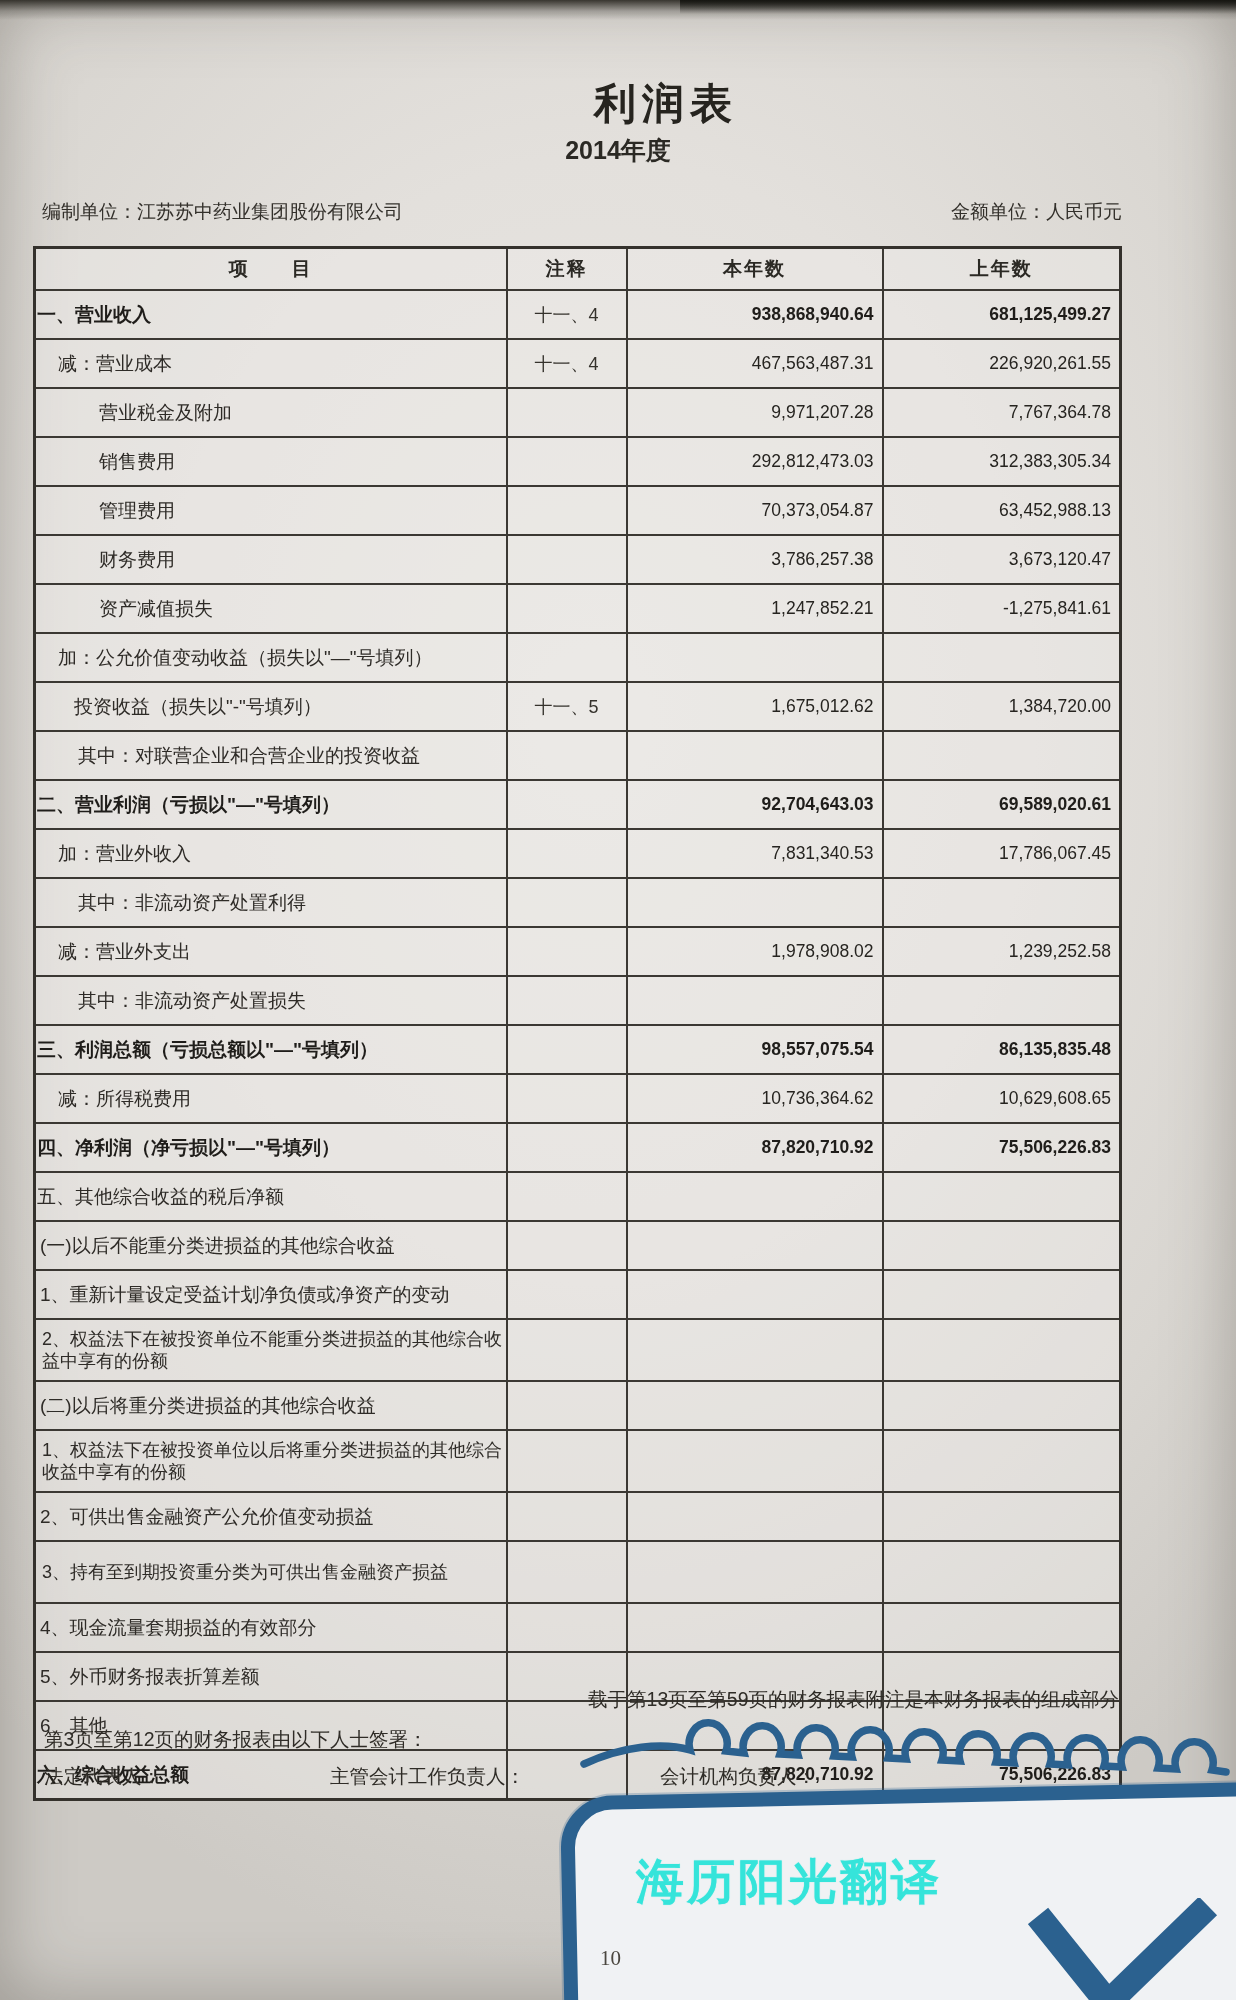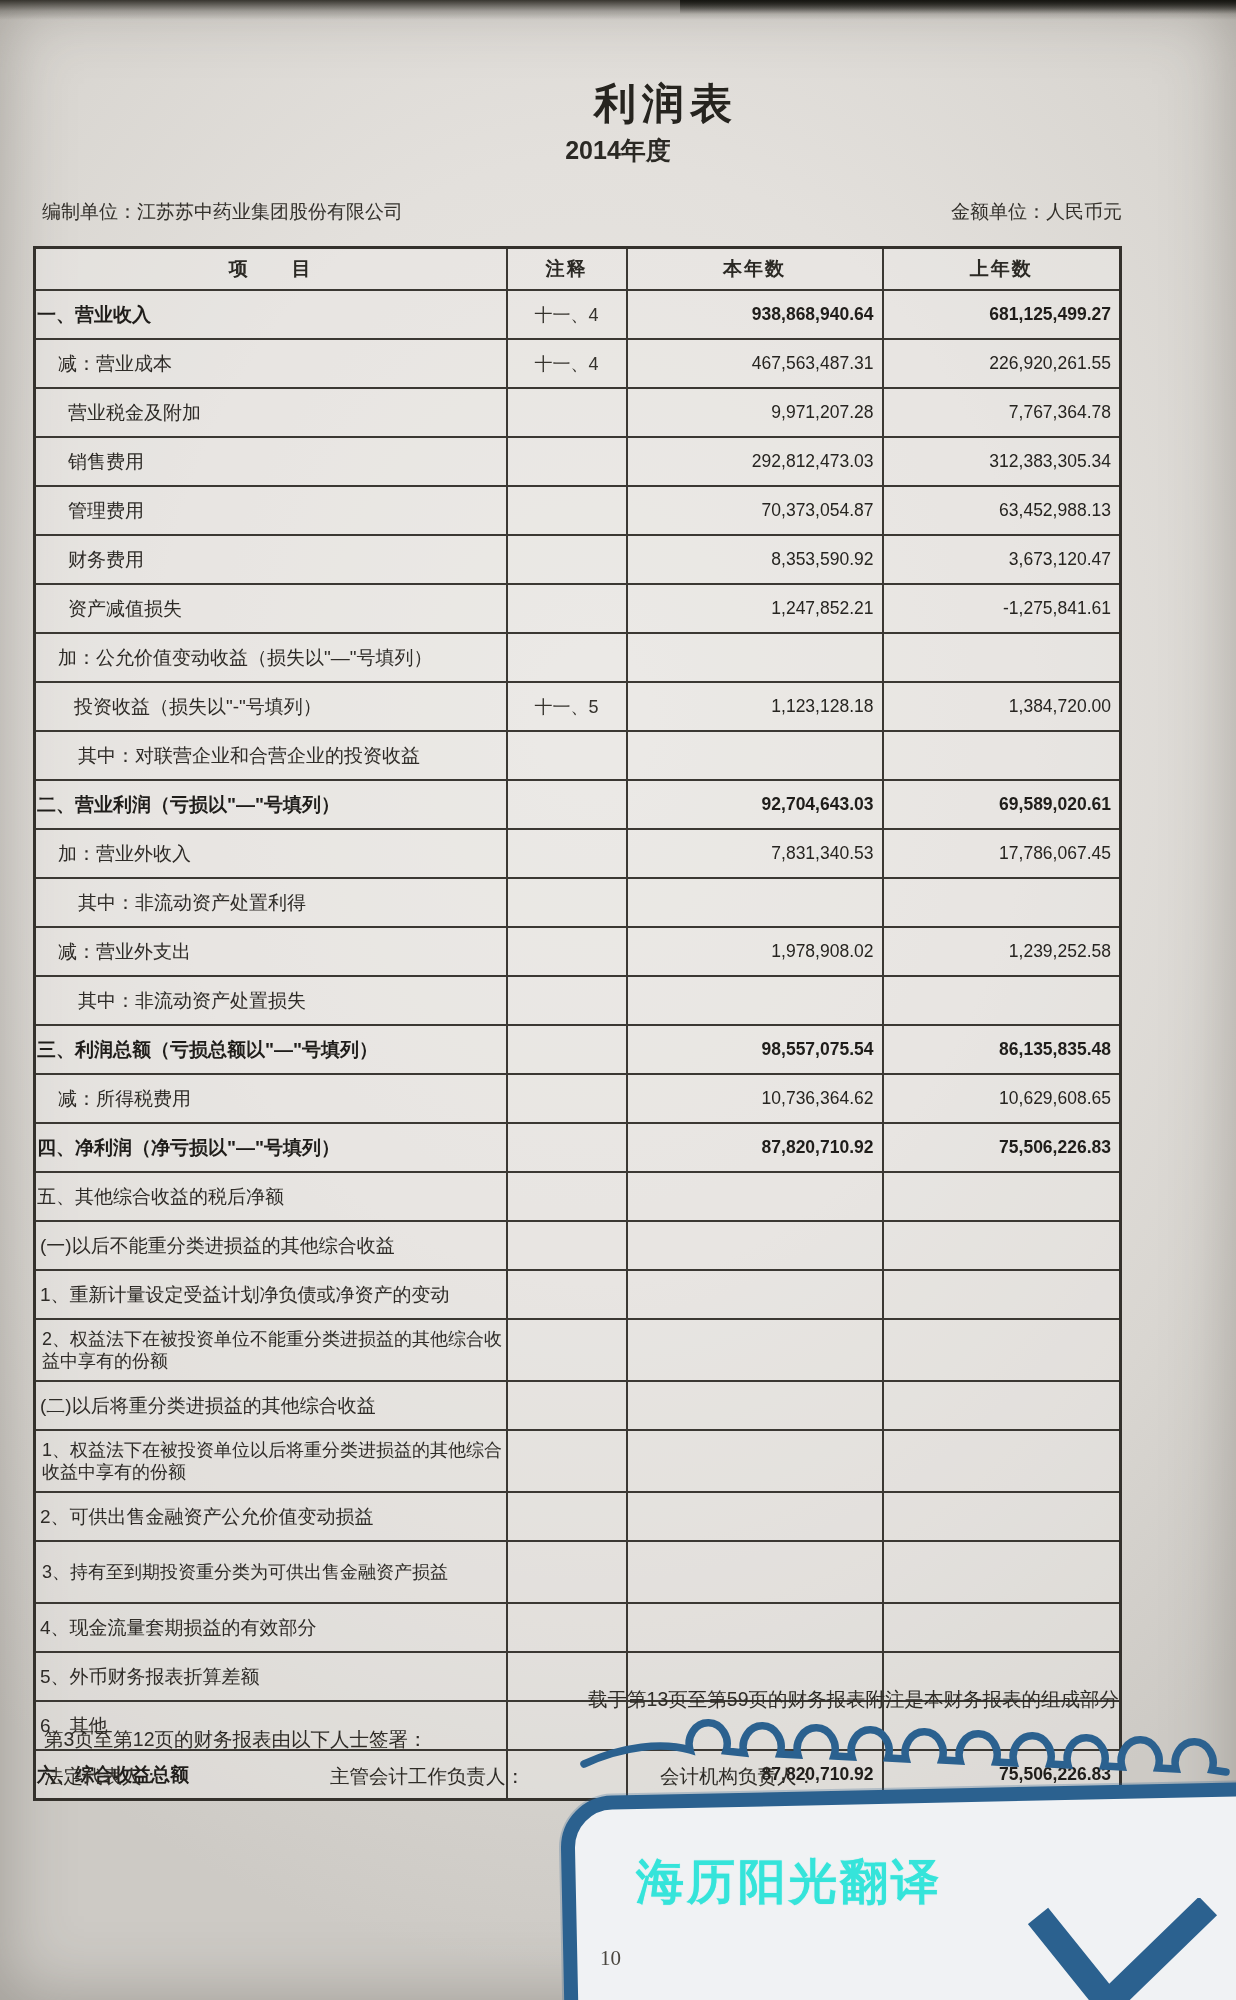--- a/index.html
+++ b/index.html
@@ -24,21 +24,21 @@
   table.fin{border:3px solid #34312c;}
   th{font-size:19px;font-weight:700;height:38px;text-align:center;color:#2b2924;letter-spacing:2px;}
   td{font-size:19px;height:45px;vertical-align:middle;color:#2e2b27;}
   tr.wrap td{height:58px;font-size:18px;line-height:1.25;vertical-align:middle;}
   td.num{font-size:17.5px;text-align:right;padding-right:8px;color:#262420;
     font-family:"Liberation Sans","DejaVu Sans",sans-serif;}
   td.note{text-align:center;font-size:18px;color:#35322c;}
   tr.bold td.num, tr.bold td.lv0{font-weight:700;color:#1f1d1a;}
   td.lv0{}
   td.lv1{padding-left:22px;}
-  td.lv2{padding-left:32px;}
+  td.lv2{padding-left:63px;}
   td.lv3{padding-left:42px;}
   td.lv4{padding-left:4px;}
   td.lv5{padding-left:6px;text-indent:10px;}
   tr.wrap td.lv5{text-indent:0;padding-left:6px;}
   td.lv6{padding-left:38px;}
   .footnote{position:absolute;top:1686px;left:0;width:1119px;text-align:right;
     font-size:19.5px;color:#2f2c27;}
   .sign-note{position:absolute;top:1726px;left:44px;font-size:19.5px;color:#2f2c27;}
   .signers{position:absolute;top:1763px;left:44px;width:1150px;font-size:19.5px;color:#2f2c27;}
   .signers .s2{position:absolute;left:286px;top:0;}
@@ -109,39 +109,39 @@
         </tr>
         <tr>
           <td class="lv2">管理费用</td>
           <td class="note"></td>
           <td class="num">70,373,054.87</td>
           <td class="num">63,452,988.13</td>
         </tr>
         <tr>
           <td class="lv2">财务费用</td>
           <td class="note"></td>
-          <td class="num">8,353,590.92</td>
+          <td class="num">3,786,257.38</td>
           <td class="num">3,673,120.47</td>
         </tr>
         <tr>
           <td class="lv2">资产减值损失</td>
           <td class="note"></td>
           <td class="num">1,247,852.21</td>
           <td class="num">-1,275,841.61</td>
         </tr>
         <tr>
           <td class="lv1">加：公允价值变动收益（损失以"—"号填列）</td>
           <td class="note"></td>
           <td class="num"></td>
           <td class="num"></td>
         </tr>
         <tr>
           <td class="lv6">投资收益（损失以"-"号填列）</td>
           <td class="note">十一、5</td>
-          <td class="num">1,123,128.18</td>
+          <td class="num">1,675,012.62</td>
           <td class="num">1,384,720.00</td>
         </tr>
         <tr>
           <td class="lv3">其中：对联营企业和合营企业的投资收益</td>
           <td class="note"></td>
           <td class="num"></td>
           <td class="num"></td>
         </tr>
         <tr class="bold">
           <td class="lv0">二、营业利润（亏损以"—"号填列）</td>

